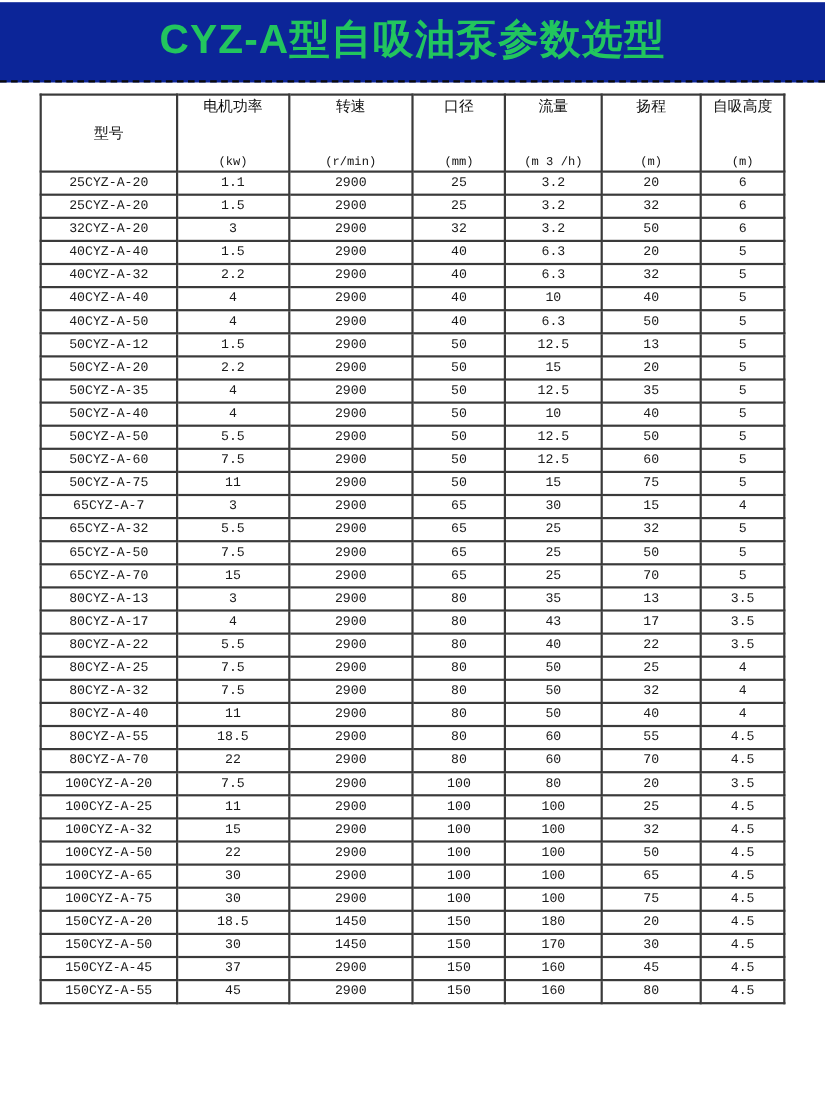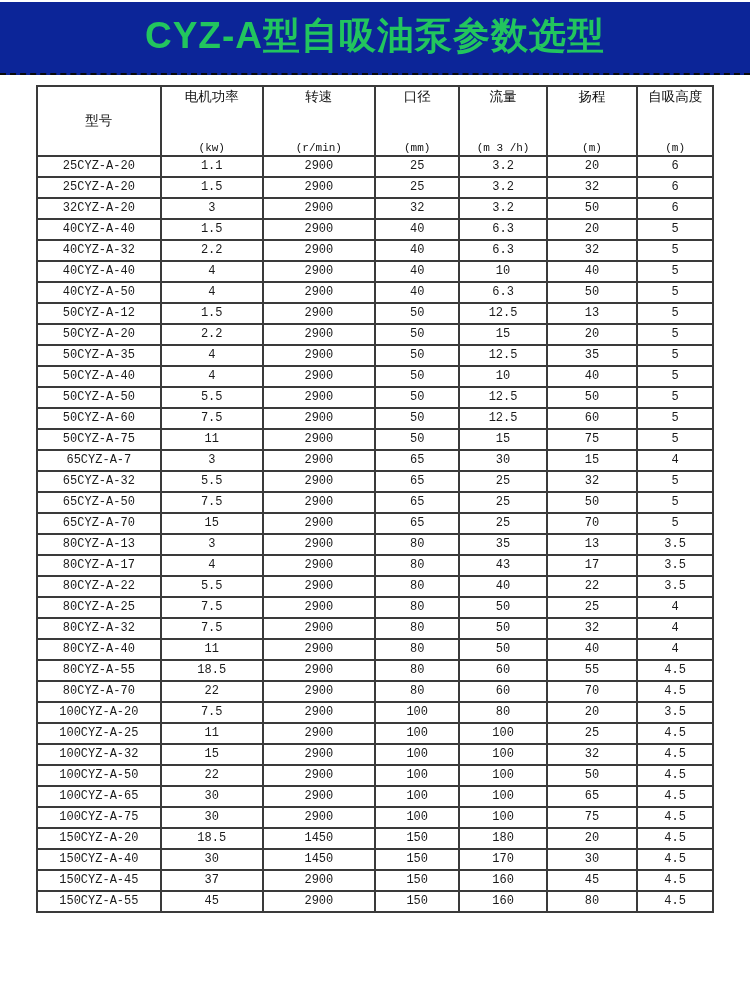--- a/index.html
+++ b/index.html
@@ -415,21 +415,21 @@
         <tr>
           <td>150CYZ-A-20</td>
           <td>18.5</td>
           <td>1450</td>
           <td>150</td>
           <td>180</td>
           <td>20</td>
           <td>4.5</td>
         </tr>
         <tr>
-          <td>150CYZ-A-40</td>
+          <td>150CYZ-A-50</td>
           <td>30</td>
           <td>1450</td>
           <td>150</td>
           <td>170</td>
           <td>30</td>
           <td>4.5</td>
         </tr>
         <tr>
           <td>150CYZ-A-45</td>
           <td>37</td>

